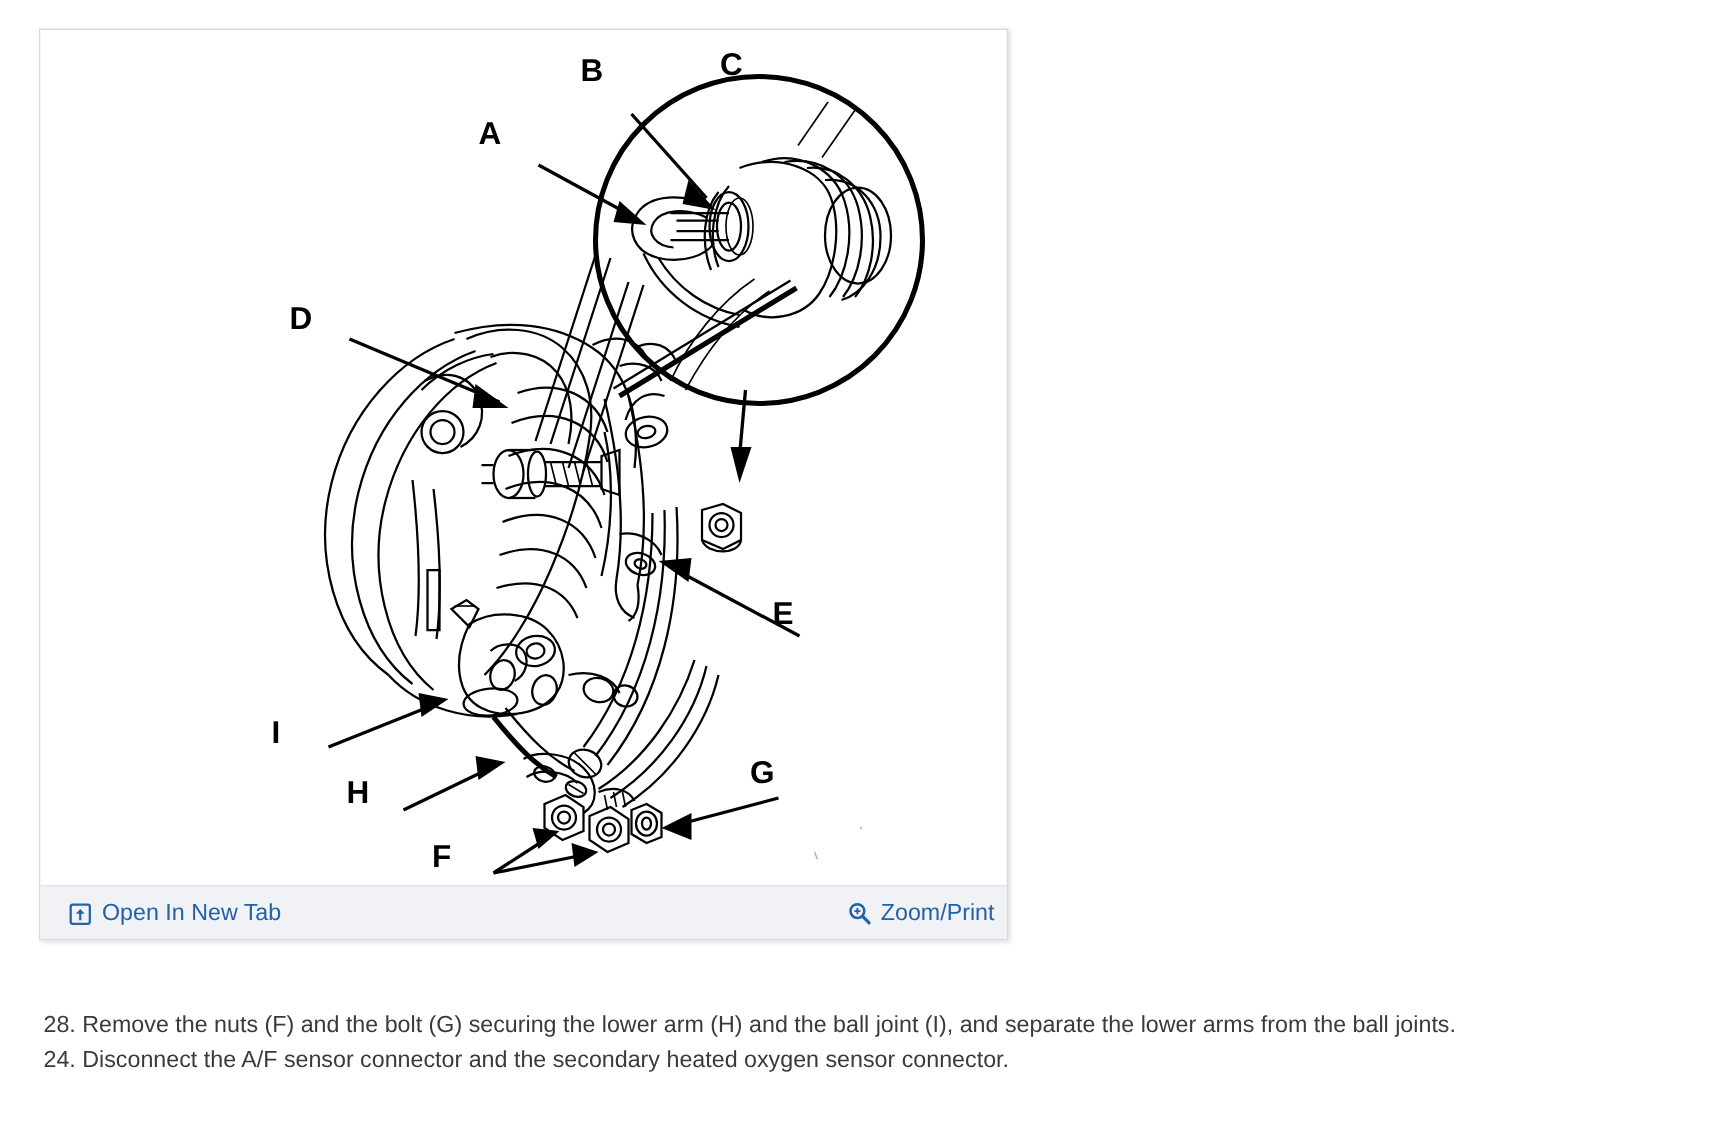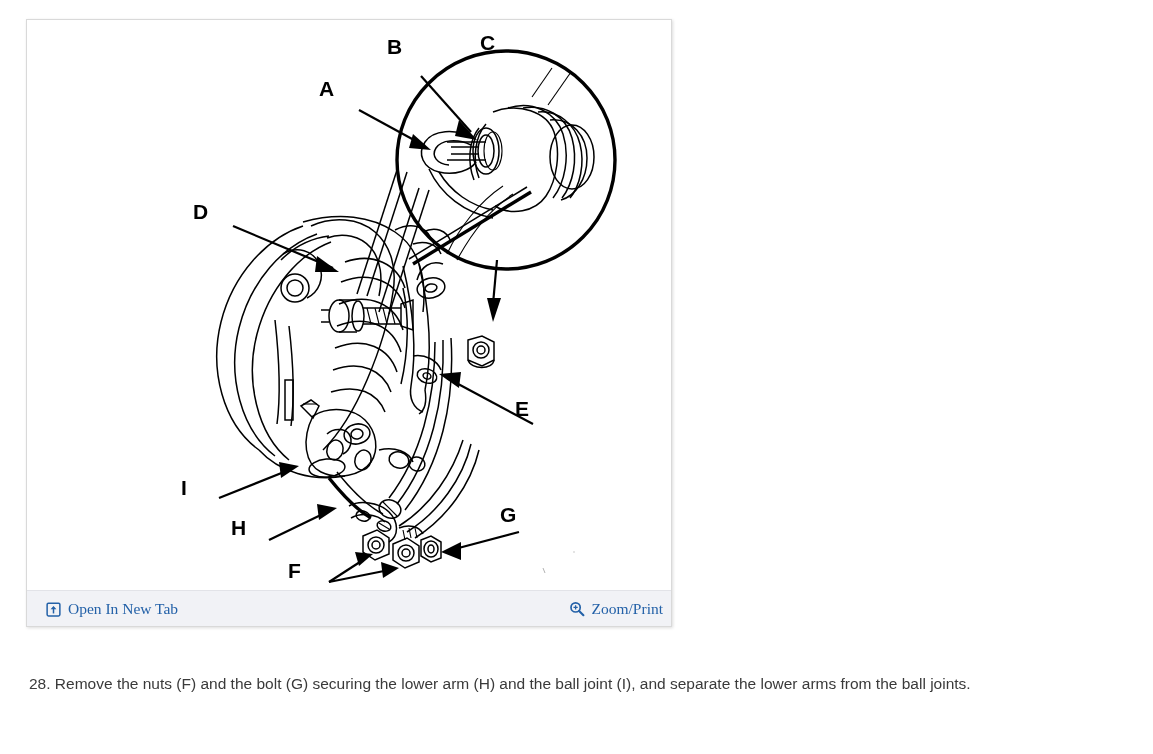--- a/index.html
+++ b/index.html
@@ -76,21 +76,21 @@
   #zoom-print-link  { right: 8px; }
 
   .tool-icon {
     display: inline-flex;
     align-items: center;
     justify-content: center;
     width: 17px;
     height: 17px;
     flex: 0 0 auto;
   }
-  .tool-label { line-height: 1; white-space: nowrap; font-family: Liberation Serif, serif; }
+  .tool-label { line-height: 1; white-space: nowrap; }
 
   
   #steps-block {
     position: absolute;
     left: 29px;
     top: 672px;
     width: 1100px;
   }
   .step-line {
     font-size: 15.5px;
@@ -361,13 +361,14 @@
         </svg>
       </span>
       <span class="tool-label">Zoom/Print</span>
     </a>
 
   </div>
 </div>
 
 <div id="steps-block">
   <div class="step-line">28. Remove the nuts (F) and the bolt (G) securing the lower arm (H) and the ball joint (I), and separate the lower arms from the ball joints.</div>
+  <div class="step-line">24. Disconnect the A/F sensor connector and the secondary heated oxygen sensor connector.</div>
 </div>
 
 </body></html>

